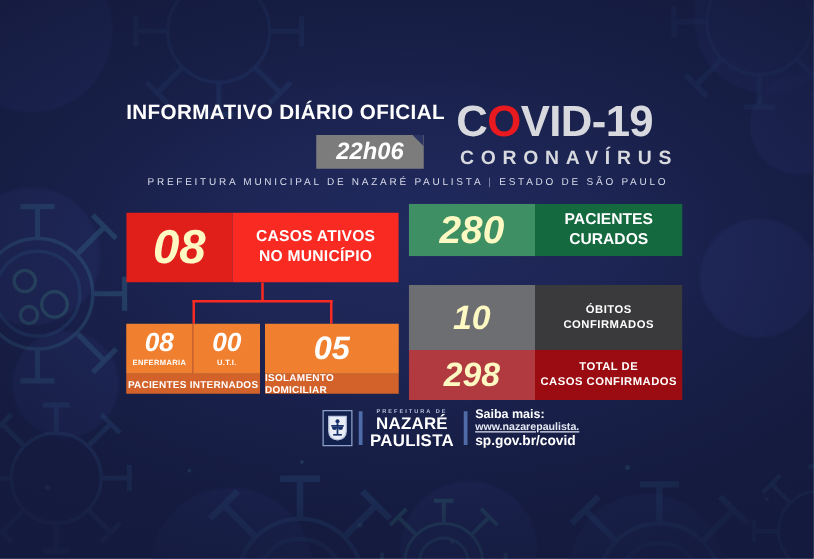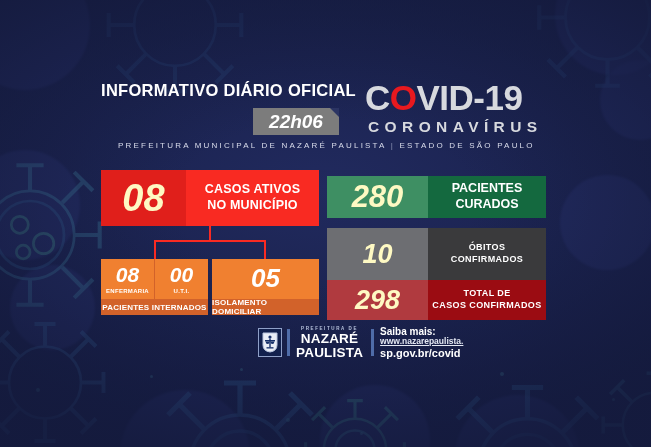--- a/index.html
+++ b/index.html
@@ -137,21 +137,21 @@
     height: 16px;
   }
   #card-internados { left: 101px; top: 259px; width: 107px; }
   #card-internados .cell { width: 53px; height: 40px; }
   #card-internados .cell + .cell { border-left: 1px solid #d2622a; width: 54px; }
   #card-isolamento { left: 212px; top: 259px; width: 107px; }
   #card-isolamento .cell { width: 107px; height: 40px; }
   #card-isolamento .cell .n { font-size: 26px; text-align: right; }
 
   
-  #card-curados { left: 327px; top: 176px; width: 219px; height: 42px; }
+  #card-curados { left: 327px; top: 163px; width: 219px; height: 42px; }
   #card-curados .num { width: 101px; background: #3e8f63; font-size: 31px; }
   #card-curados .lbl { flex: 1; background: #14693f; font-size: 12.5px; line-height: 1.25; }
 
   
   #card-obitos { left: 327px; top: 228px; width: 219px; height: 52px; }
   #card-obitos .num { width: 101px; background: #6d6e72; font-size: 27px; }
   #card-obitos .lbl { flex: 1; background: #3a3a3c; font-size: 9px; line-height: 1.3; letter-spacing: .4px; }
 
   
   #card-total { left: 327px; top: 280px; width: 219px; height: 40px; }

